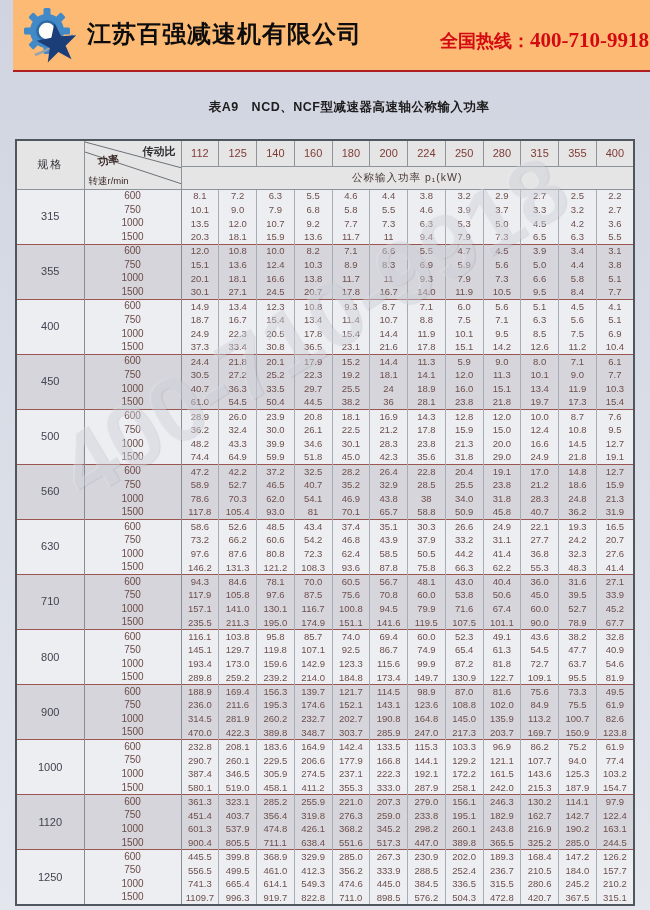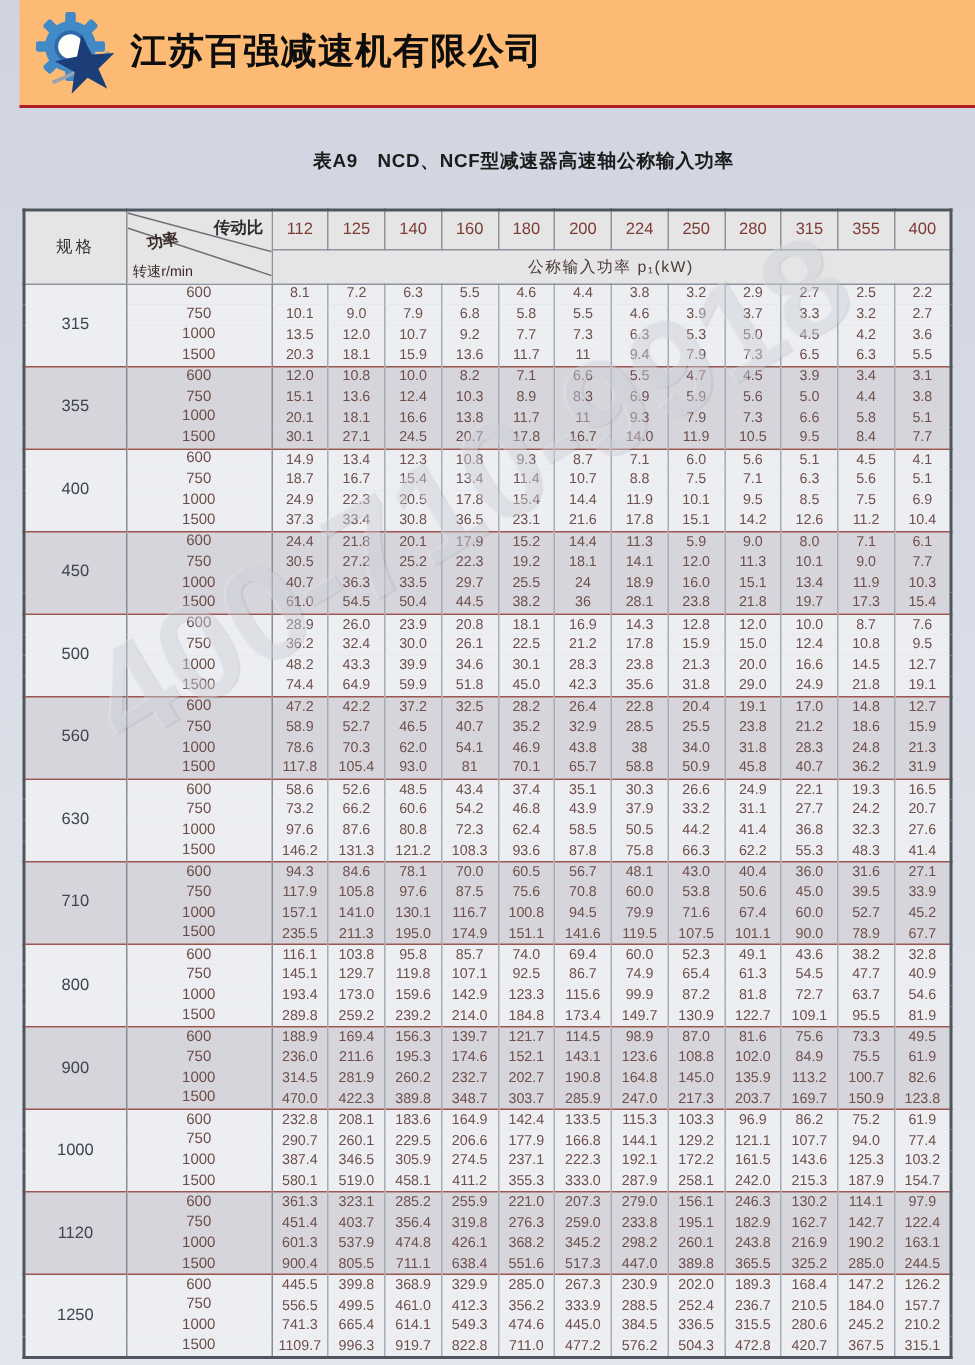--- a/index.html
+++ b/index.html
@@ -83,20 +83,23 @@
         <rect x="3" y="22.5" width="10" height="7" rx="1.5" transform="rotate(45 26 26)"></rect>
         <rect x="39" y="22.5" width="10" height="7" rx="1.5" transform="rotate(45 26 26)"></rect>
       </g>
     </g>
     <circle cx="26" cy="26" r="9.5" fill="#fdfdfa"></circle>
     <circle cx="26" cy="26" r="9.5" fill="none" stroke="#2e6aa8" stroke-width="2.5"></circle>
     <path d="M14 50 Q30 44 52 30" stroke="#9aa2aa" stroke-width="2.5" fill="none"></path>
     <polygon points="36,18 41,32 56,33 44,42 48,56 36,47 24,56 28,42 16,33 31,32" fill="#1c3e78" transform="rotate(-8 36 37)"></polygon>
   </svg>
   <div class="company">江苏百强减速机有限公司</div>
+  <div class="hotline">
+    <span class="lbl">全国热线：</span><span class="num">400-710-9918</span>
+  </div>
 </div>
 
 <div class="doc-title">表A9　NCD、NCF型减速器高速轴公称输入功率</div>
 
 <table class="power">
   <colgroup>
     <col class="c-spec">
       <col class="c-speed">
     <col>
       <col>
@@ -921,21 +924,21 @@
         <td>245.2</td>
         <td>210.2</td>
       </tr>
       <tr class="light">
         <td class="speed">1500</td>
         <td>1109.7</td>
         <td>996.3</td>
         <td>919.7</td>
         <td>822.8</td>
         <td>711.0</td>
-        <td>477.2</td>
+        <td>898.5</td>
         <td>576.2</td>
         <td>504.3</td>
         <td>472.8</td>
         <td>420.7</td>
         <td>367.5</td>
         <td>315.1</td>
       </tr>
     </tbody>
 </table>
 

